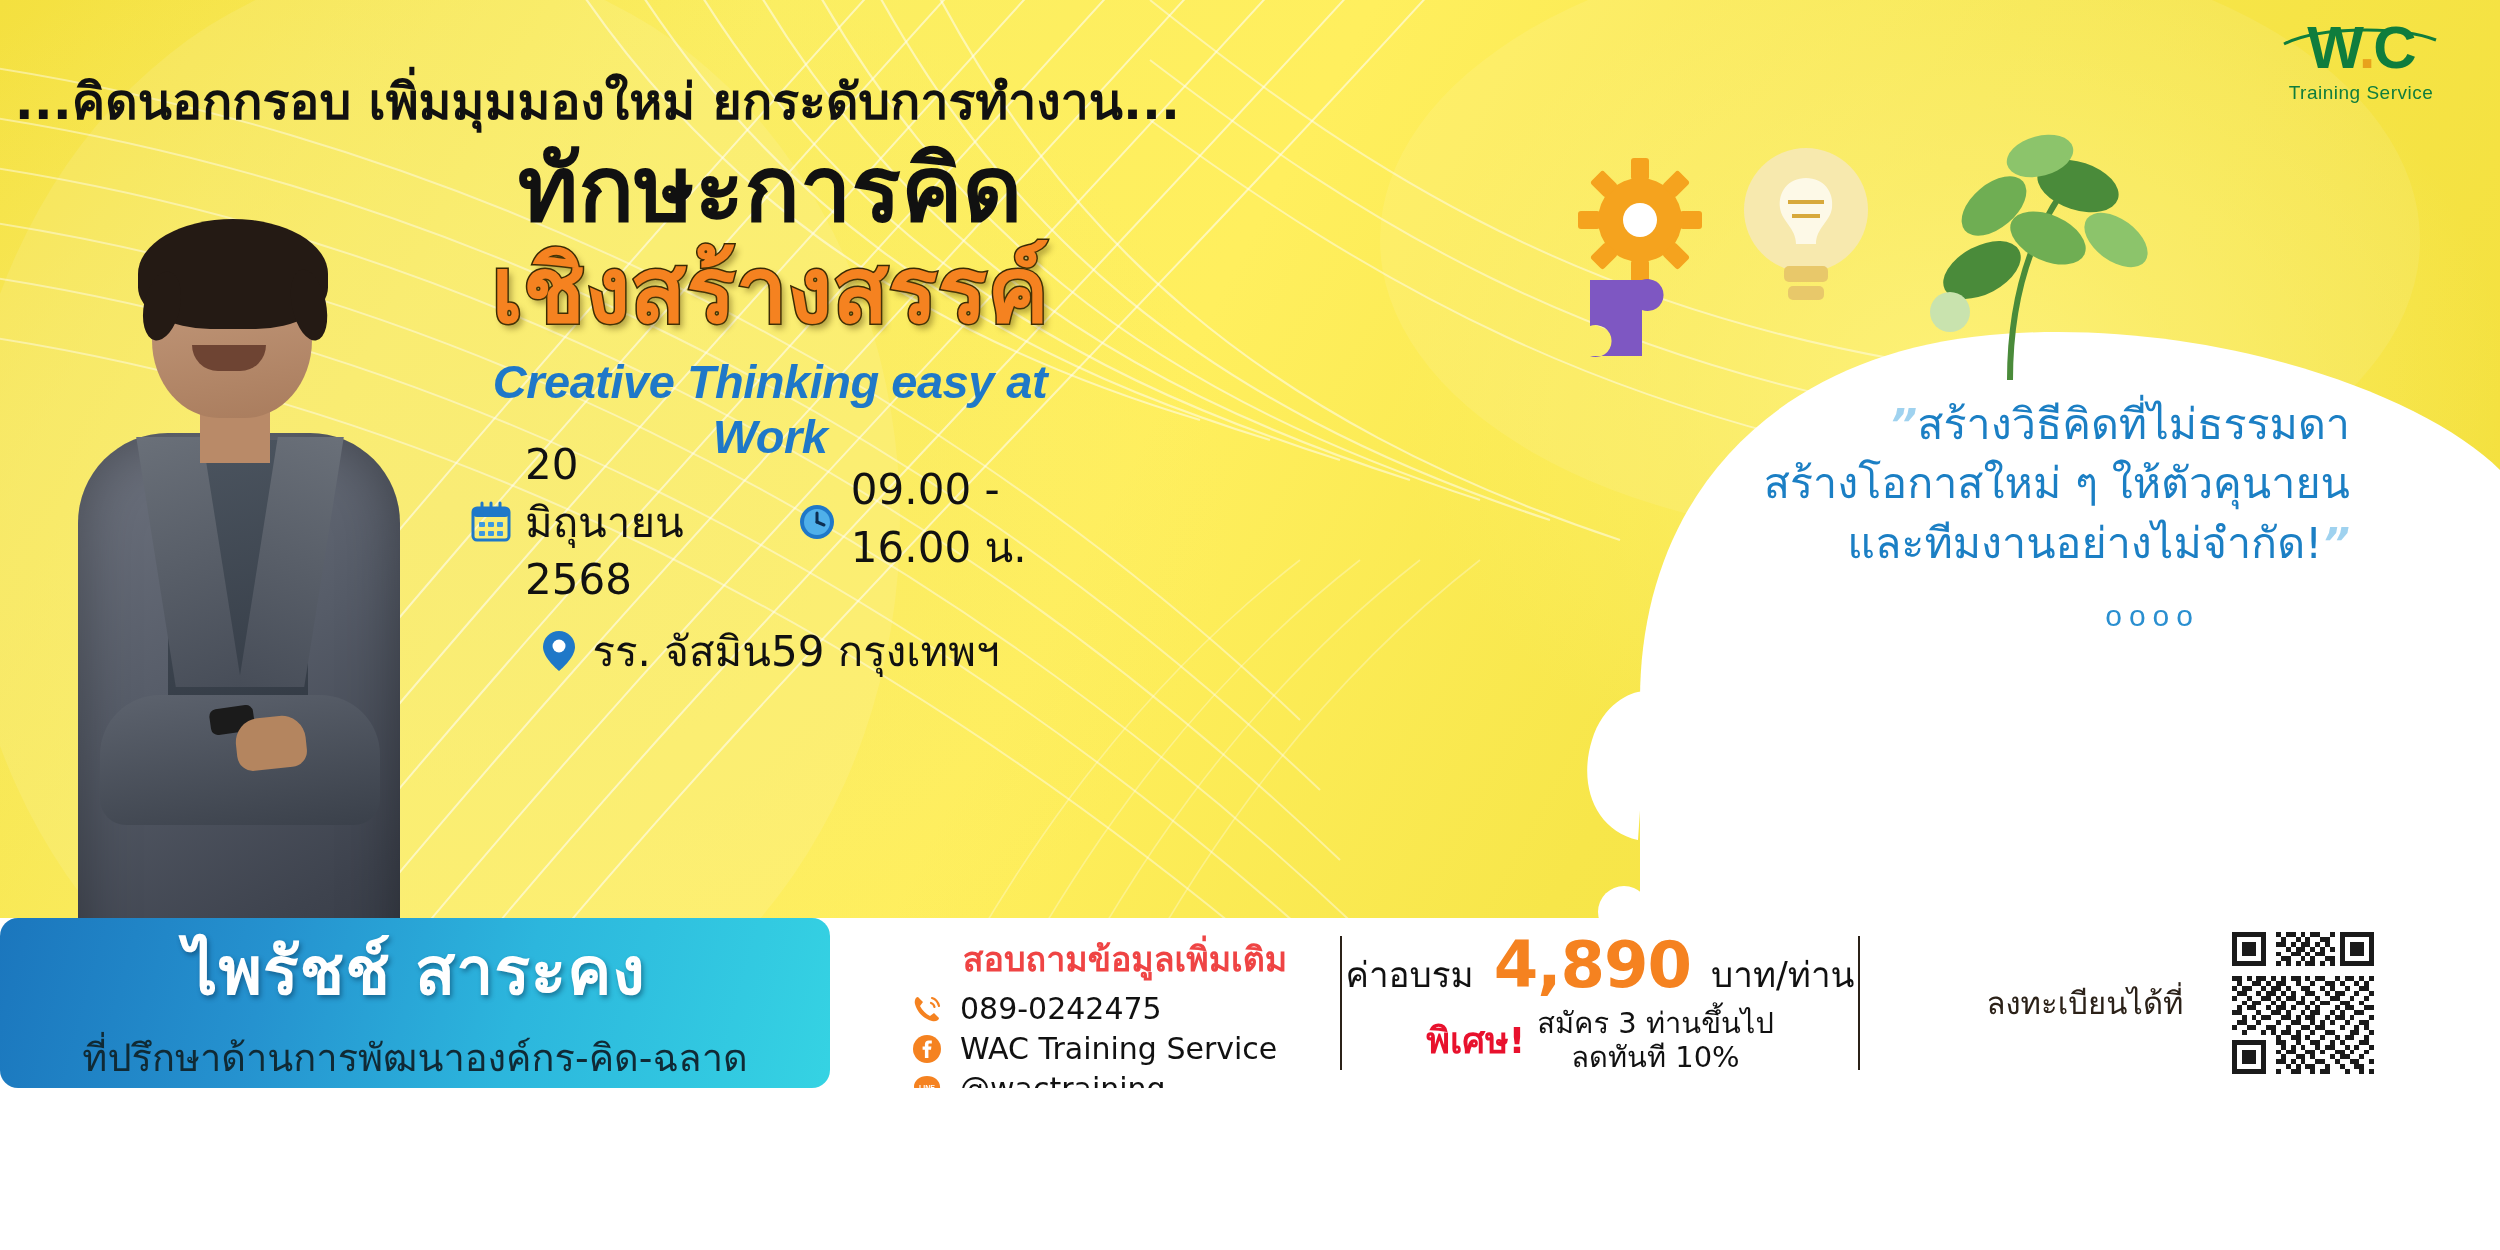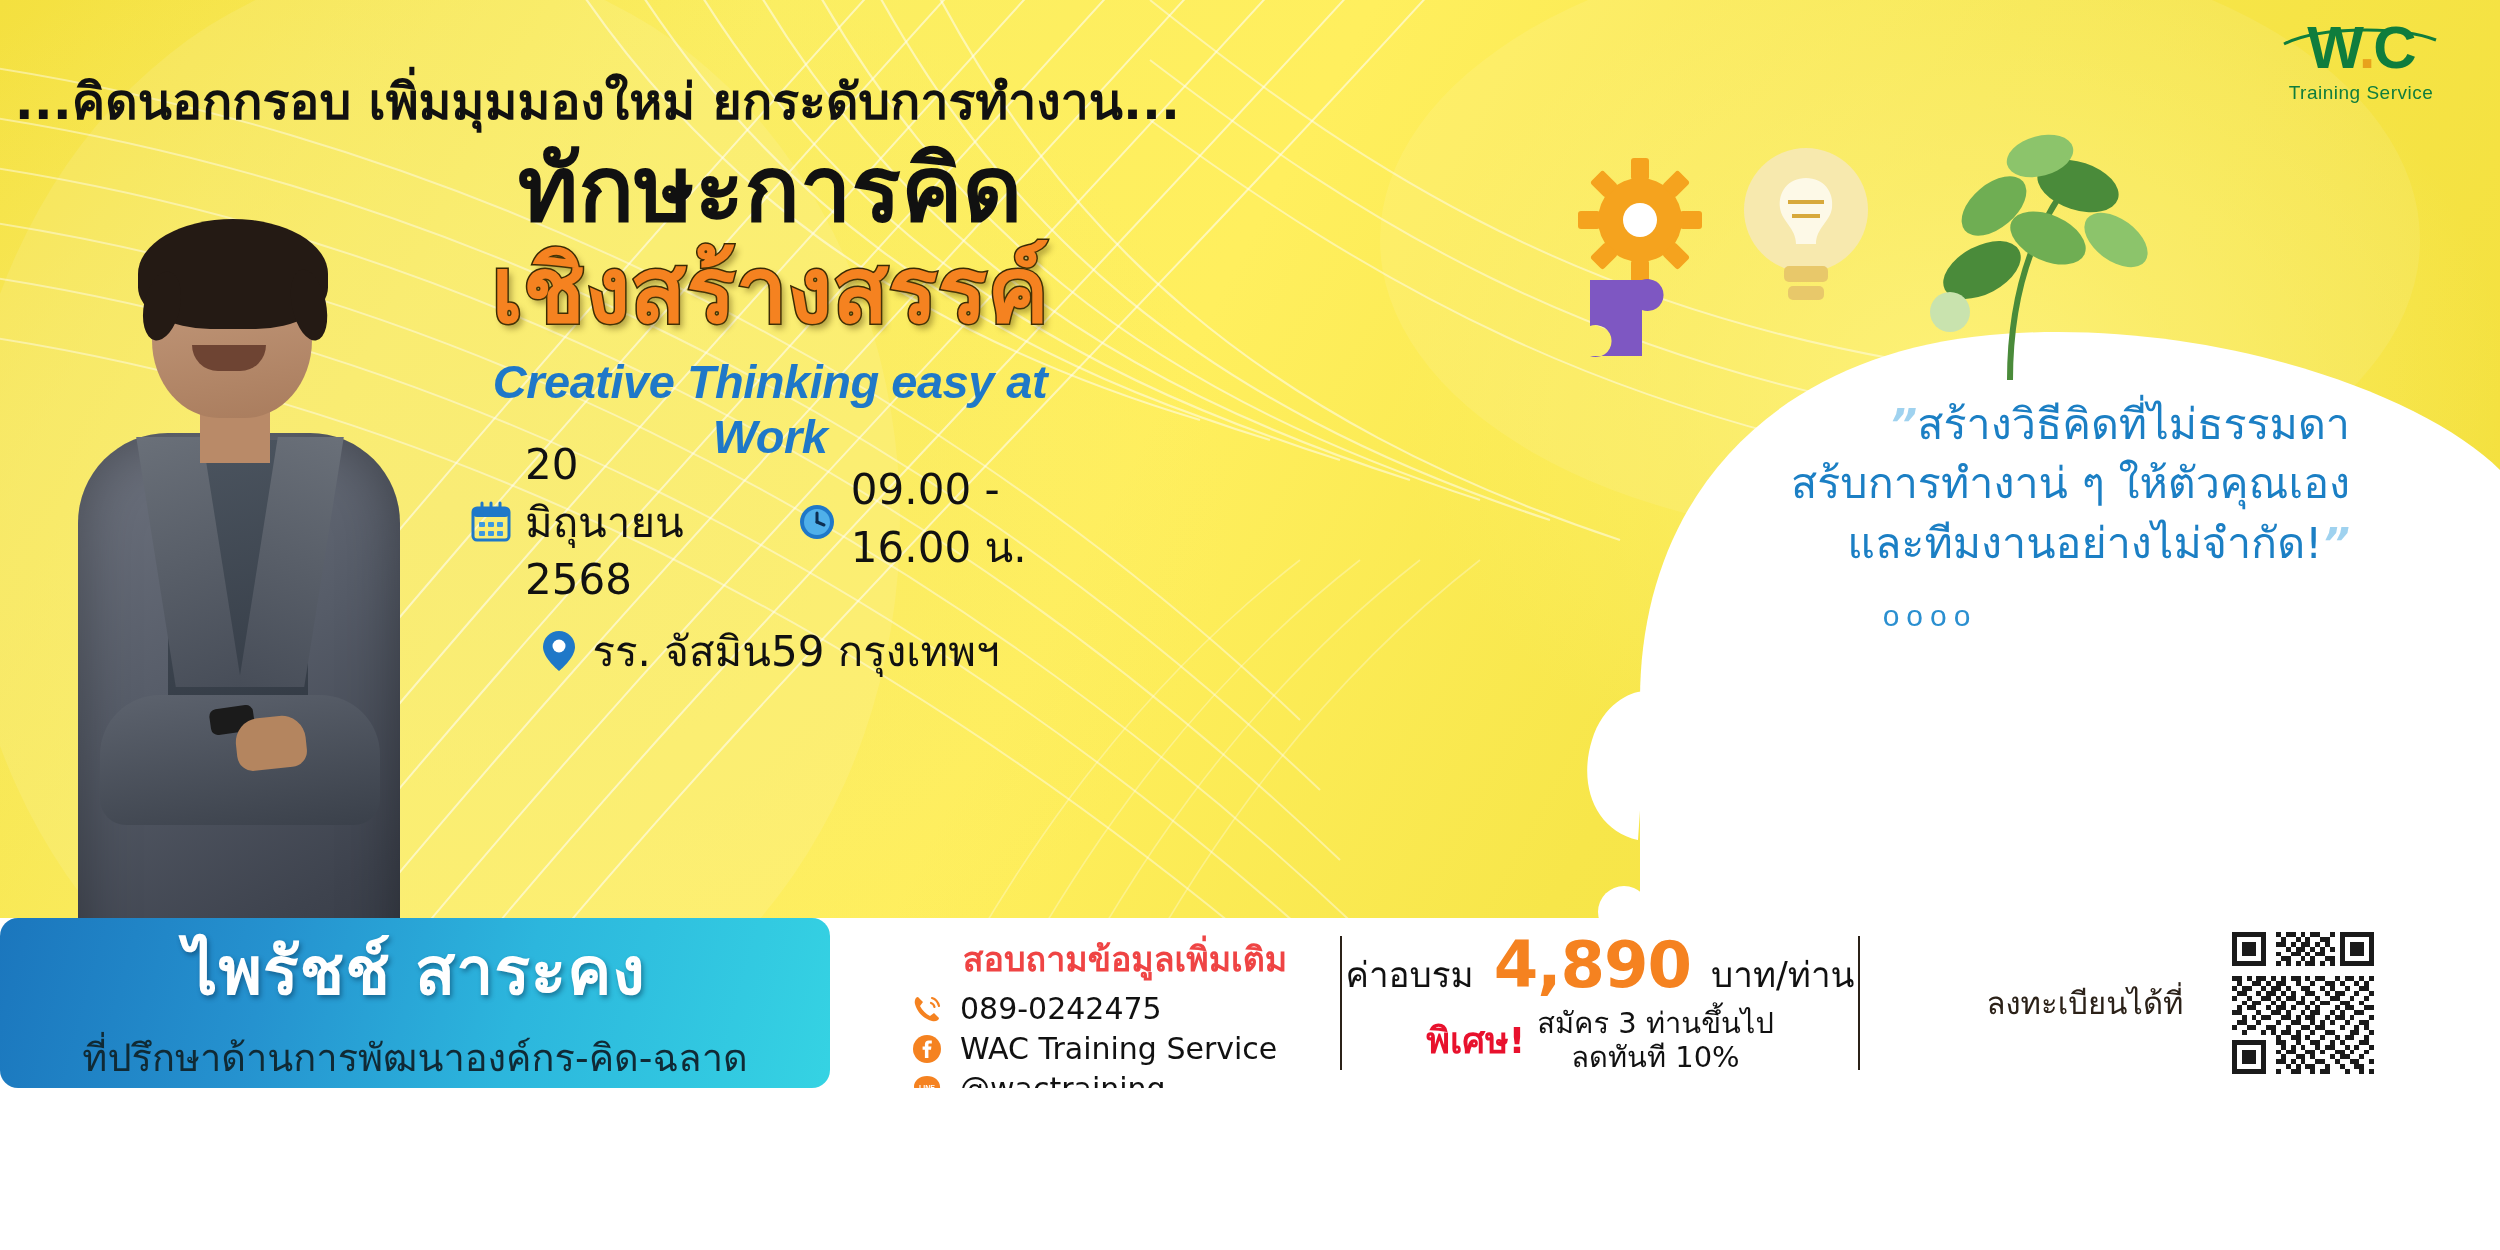--- a/index.html
+++ b/index.html
@@ -89,21 +89,21 @@
              background:#b4855f; border-radius:24px 24px 16px 16px; transform:rotate(-6deg); }
   .ph-watch { position:absolute; left:150px; top:482px; width:44px; height:26px;
              background:#1b1b1b; border-radius:7px; transform:rotate(-8deg); }
 
   
   .brain-wrap { position:absolute; right:0; top:140px; width:980px; height:940px; }
   .quote-box { position:absolute; left:140px; top:255px; width:690px; text-align:right; }
   .quote-line { font-size:43px; color:#1b7fc4; line-height:1.38; white-space:nowrap;
                 font-family:"DejaVu Sans","Liberation Sans",sans-serif; }
   .qm { color:#9fd2ef; font-weight:bold; font-style:italic; }
-  .quote-dots { margin-top:26px; text-align:center; padding-right:150px;
+  .quote-dots { margin-top:26px; padding-right:150px;
                 color:#2a8fd0; font-size:30px; letter-spacing:7px; }
 
   
   .bottom { position:absolute; left:0; bottom:0; width:2500px; height:170px;
             background:#ffffff; display:flex; align-items:stretch; }
   .bb-speaker { width:830px; position:relative;
       background:linear-gradient(105deg,#1b76bd 0%,#2592cf 32%,#2cb6dd 62%,#35d3e3 100%);
       display:flex; flex-direction:column; align-items:center; justify-content:center;border-radius:18px; }
   .sp-name { font-size:66px; font-weight:bold; color:#fff; letter-spacing:1px;
              text-shadow:2px 3px 5px rgba(0,40,70,.45);
@@ -318,21 +318,21 @@
         <ellipse cx="104" cy="76" rx="38" ry="22" fill="#6fae53" transform="rotate(-40 104 76)"></ellipse>
         <ellipse cx="188" cy="56" rx="42" ry="24" fill="#4a8b3a" transform="rotate(18 188 56)"></ellipse>
         <ellipse cx="150" cy="26" rx="34" ry="20" fill="#8cc46b" transform="rotate(-15 150 26)"></ellipse>
         <ellipse cx="226" cy="110" rx="36" ry="21" fill="#8cc46b" transform="rotate(36 226 110)"></ellipse>
         <circle cx="60" cy="182" r="20" fill="#c9e3ae"></circle>
       </g>
     </svg>
 
     <div class="quote-box">
       <div class="quote-line"><span class="qm">”</span><span>สร้างวิธีคิดที่ไม่ธรรมดา</span></div>
-      <div class="quote-line">สร้บการทำงาน่ ๆ ให้ตัวคุณเอง</div>
+      <div class="quote-line">สร้างโอกาสใหม่ ๆ ให้ตัวคุนายน</div>
       <div class="quote-line"><span>และทีมงานอย่างไม่จำกัด!</span><span class="qm">”</span></div>
       <div class="quote-dots">oooo</div>
     </div>
   </div>
 
   <div class="bottom">
 
     <div class="bb-speaker">
       <div class="sp-name">ไพรัชช์  สาระคง</div>
       <div class="sp-role">ที่ปรึกษาด้านการพัฒนาองค์กร-คิด-ฉลาด</div>

